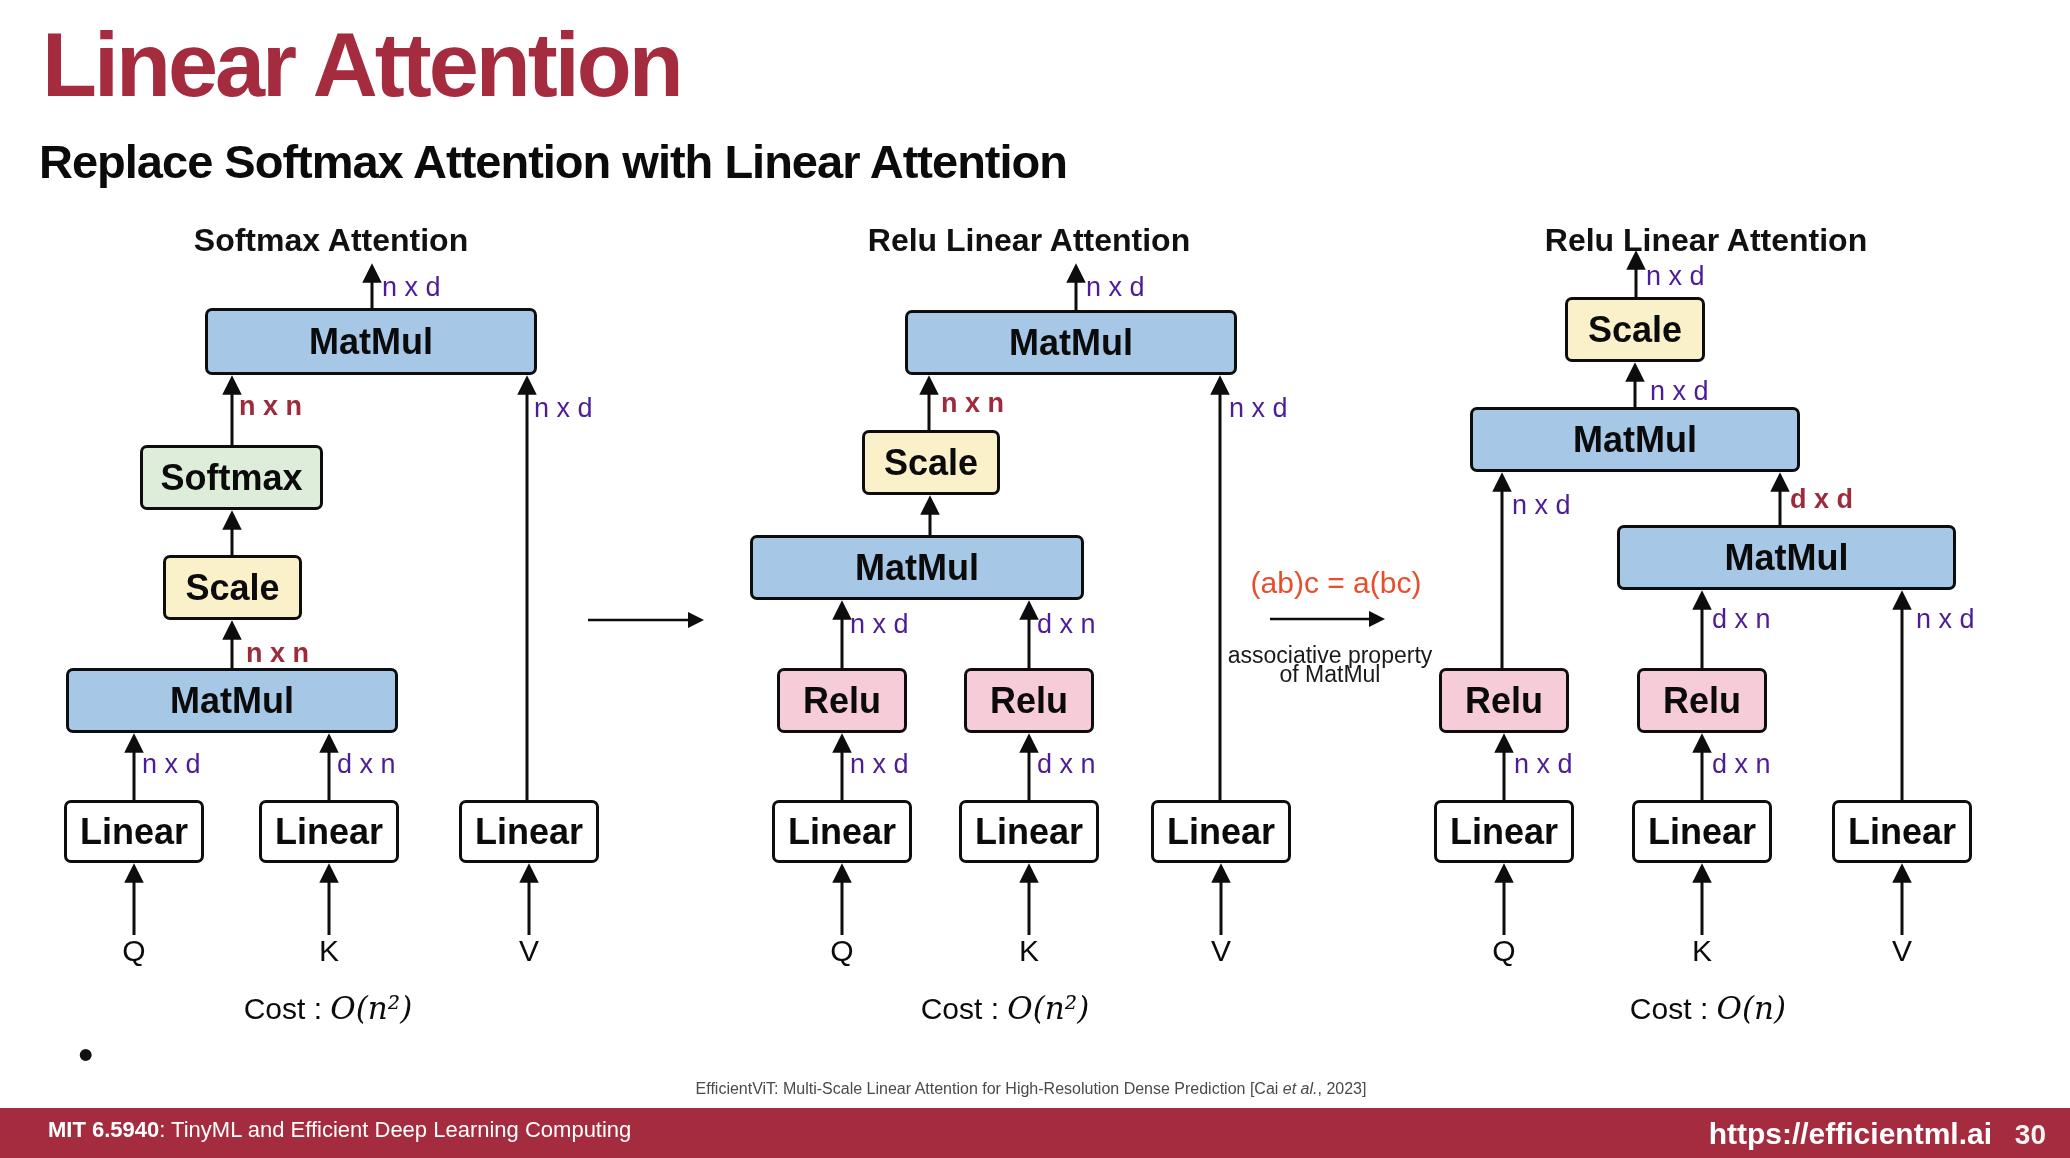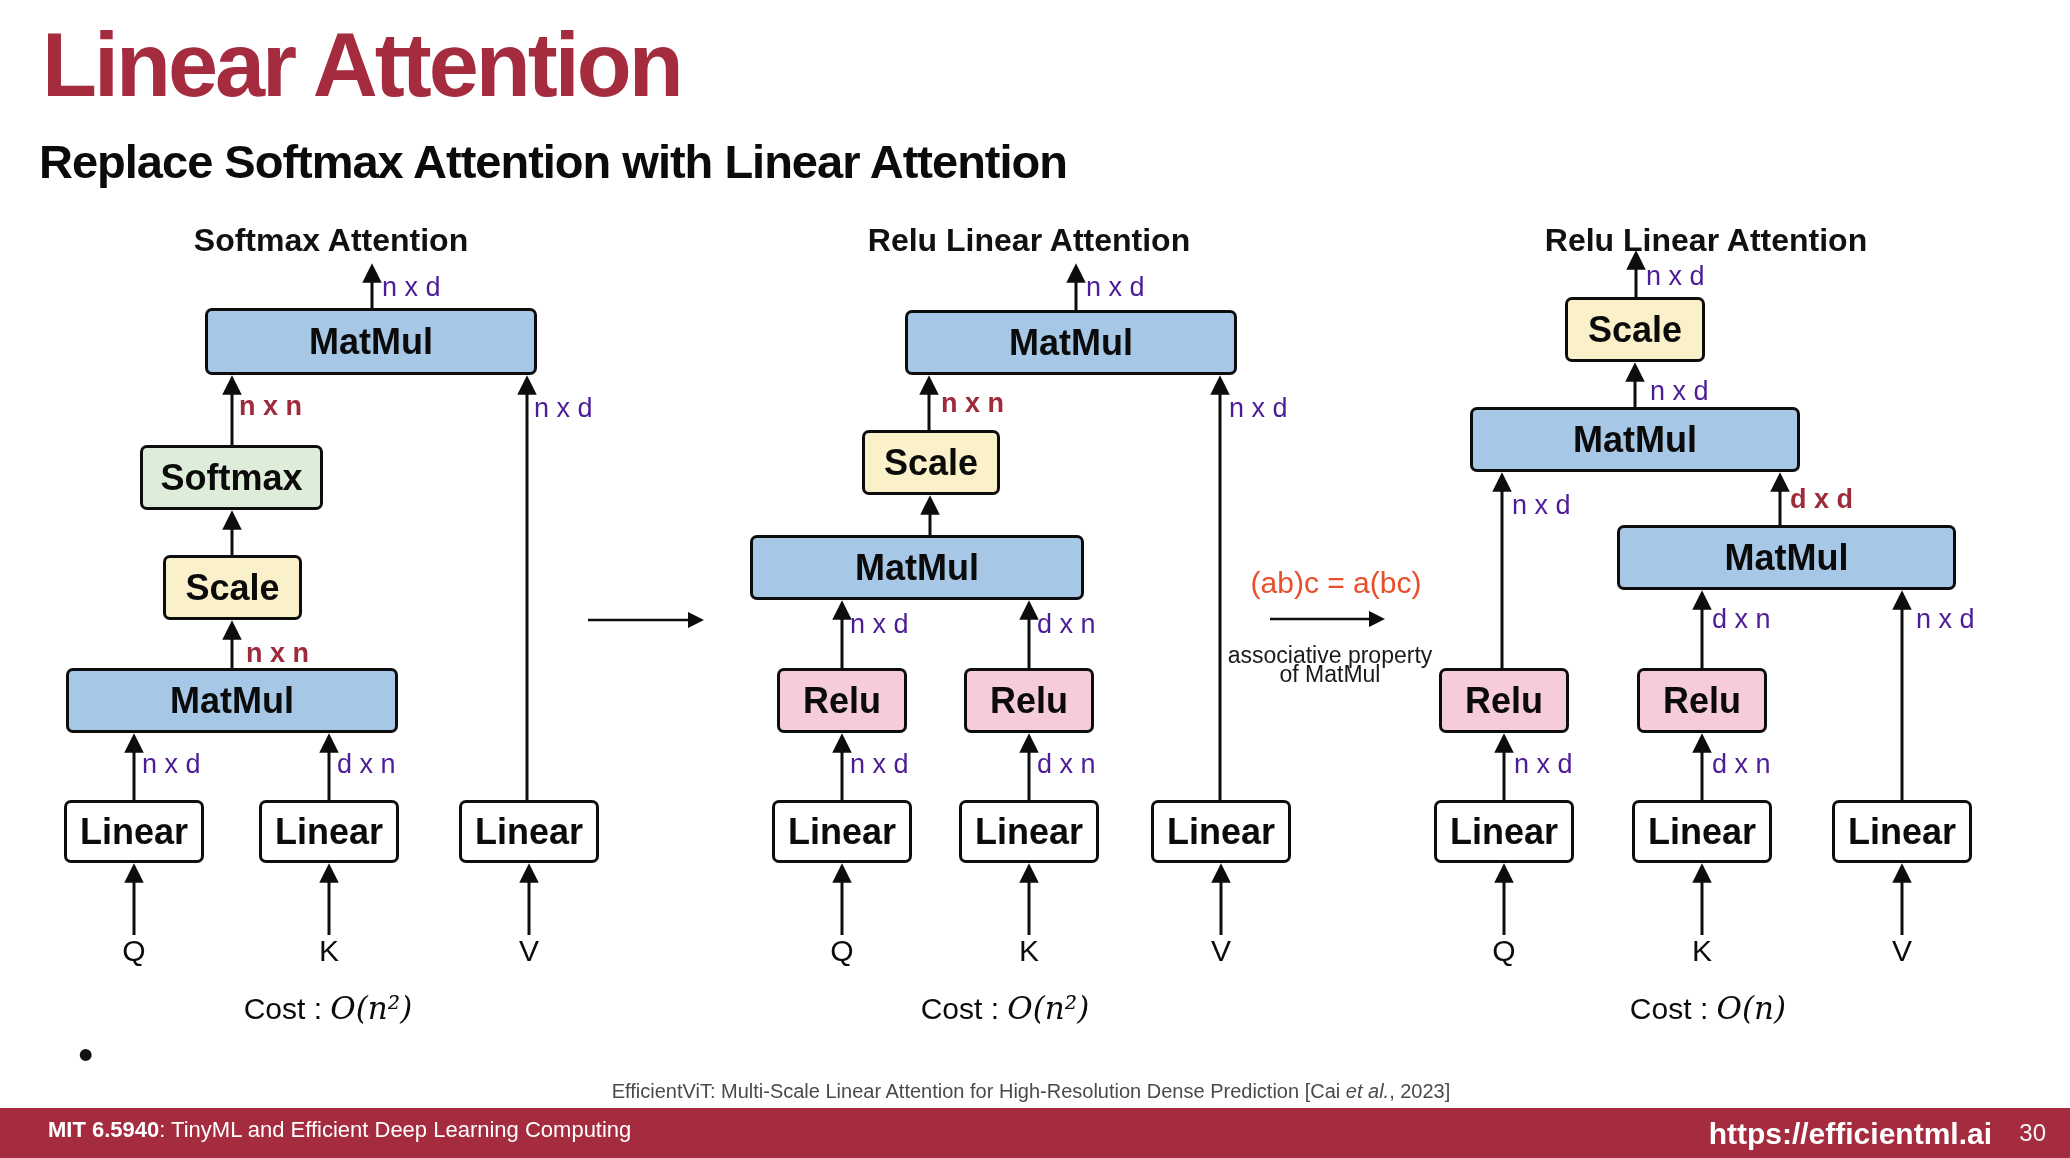--- a/index.html
+++ b/index.html
@@ -23,27 +23,27 @@
   .white{background:#ffffff;}
   .dim{position:absolute;font-size:27px;color:#4c1d95;white-space:nowrap;}
   .dim.red{color:#9E2B3C;font-weight:bold;}
   .qkv{position:absolute;font-size:30px;color:#0b0b0b;transform:translateX(-50%);}
   .cost{position:absolute;font-size:30px;color:#0b0b0b;transform:translateX(-50%);white-space:nowrap;}
   .cost .bigO{font-family:"DejaVu Serif",serif;font-style:italic;font-size:31px;}
   #equation{font-size:30px;color:#E94E2B;transform:translateX(-50%);white-space:nowrap;}
   .assoc{font-size:23px;color:#1a1a1a;transform:translateX(-50%);white-space:nowrap;}
   #bullet-marker{left:78px;top:1030px;font-size:44px;}
   #bullet-text{left:157px;top:1032px;font-size:44px;color:#0d0d0d;letter-spacing:-0.5px;white-space:nowrap;}
-  #citation{left:1031px;top:1080px;font-size:20px;color:#4a4a4a;transform:translateX(-50%);white-space:nowrap;}
+  #citation{left:1031px;top:1080px;font-size:16px;color:#4a4a4a;transform:translateX(-50%);white-space:nowrap;}
   #citation .it{font-style:italic;}
   #footer{left:0;top:1108px;width:2070px;height:50px;background:#A52C3E;}
   #footer-left{left:48px;top:1117px;font-size:22px;color:#ffffff;white-space:nowrap;}
   #footer-left .b{font-weight:bold;}
   #footer-link{right:78px;top:1117px;font-size:30px;font-weight:bold;color:#ffffff;white-space:nowrap;}
-  #footer-page{right:24px;top:1119px;font-size:24px;color:#f3f3f3;}
+  #footer-page{right:24px;top:1119px;font-size:28px;color:#f3f3f3;font-weight:bold;}
   svg{position:absolute;left:0;top:0;}
 </style>
 </head>
 <body>
 
 <div id="slide">
 
   <svg width="2070" height="1158" viewBox="0 0 2070 1158">
     <defs>
       <marker id="ah" viewBox="0 0 10 10" refX="7.5" refY="5" markerWidth="6.5" markerHeight="6.5" orient="auto-start-reverse">

